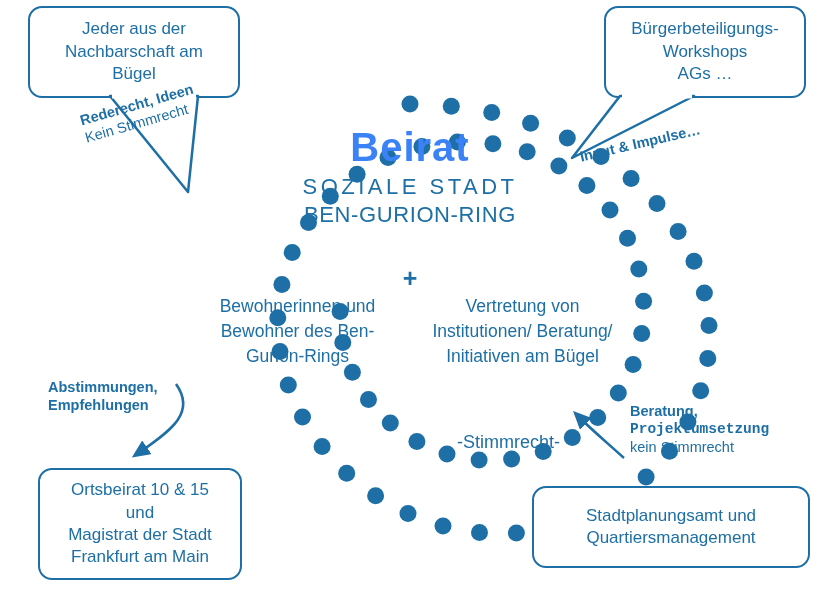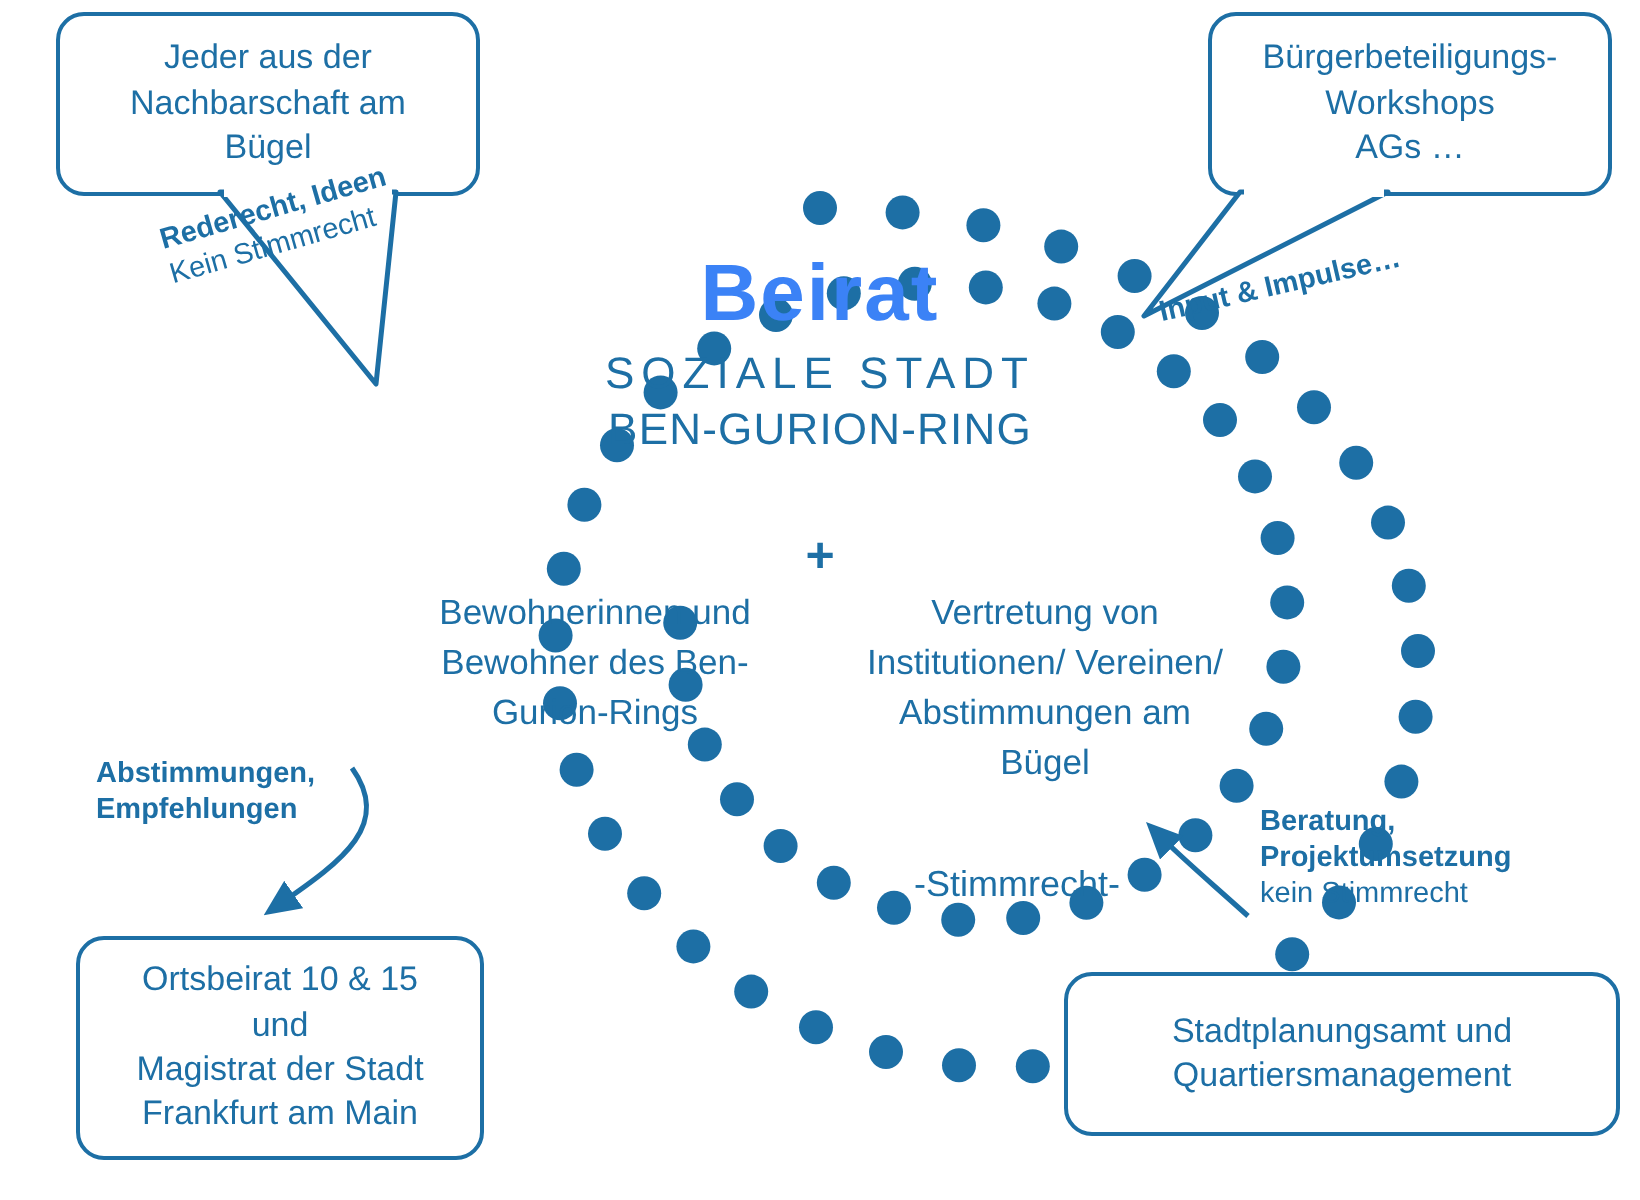--- a/index.html
+++ b/index.html
@@ -138,21 +138,21 @@
     left: 48px; top: 378px;
     font-size: 14.5px;
     font-weight: bold;
   }
 
   #label-beratung {
     left: 630px; top: 402px;
     font-size: 14.5px;
   }
   #label-beratung .l1 { font-weight: bold; }
-  #label-beratung .l2 { font-weight: bold; }
+  #label-beratung .l2 { font-weight: bold; font-family: Liberation Mono, monospace; }
   #label-beratung .l3 { font-weight: normal; }
 
   svg.overlay {
     position: absolute;
     left: 0; top: 0;
     width: 820px;
     height: 600px;
     z-index: 2;
   }
   svg.overlay.tails { z-index: 6; }
@@ -273,21 +273,21 @@
 
   <div id="center-title">
     <div class="t1">Beirat</div>
     <div class="t2">SOZIALE STADT</div>
     <div class="t3">BEN-GURION-RING</div>
   </div>
 
   <div id="center-columns">
     <div class="col">Bewohnerinnen und Bewohner des Ben-Gurion-Rings</div>
     <div class="plus">+</div>
-    <div class="col">Vertretung von Institutionen/ Vereinen/ Abstimmungen am Bügel</div>
+    <div class="col">Vertretung von Institutionen/ Beratung/ Initiativen am Bügel</div>
   </div>
 
   <div id="stimmrecht">-Stimmrecht-</div>
 
   <div class="arrow-label" id="label-rederecht">
     <div class="l1">Rederecht, Ideen</div>
     <div class="l2">Kein Stimmrecht</div>
   </div>
 
   <div class="arrow-label" id="label-input">Input &amp; Impulse…</div>

